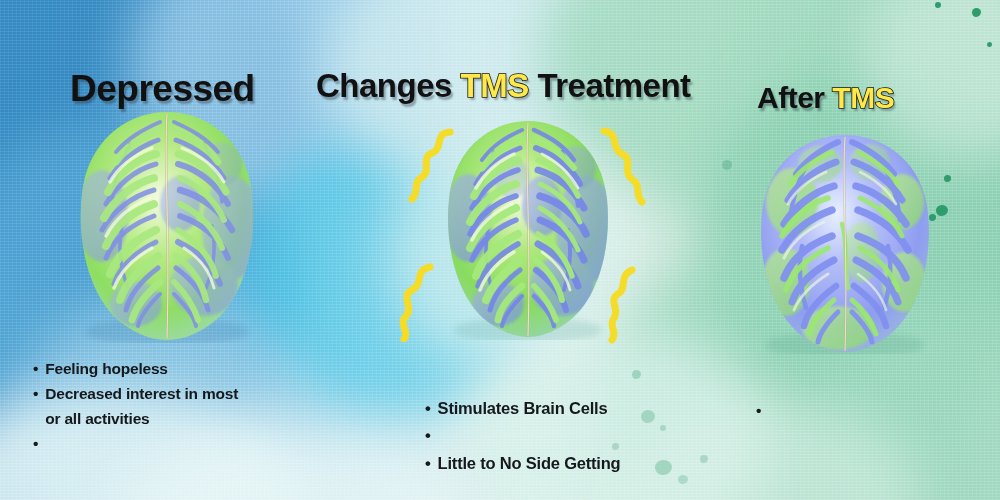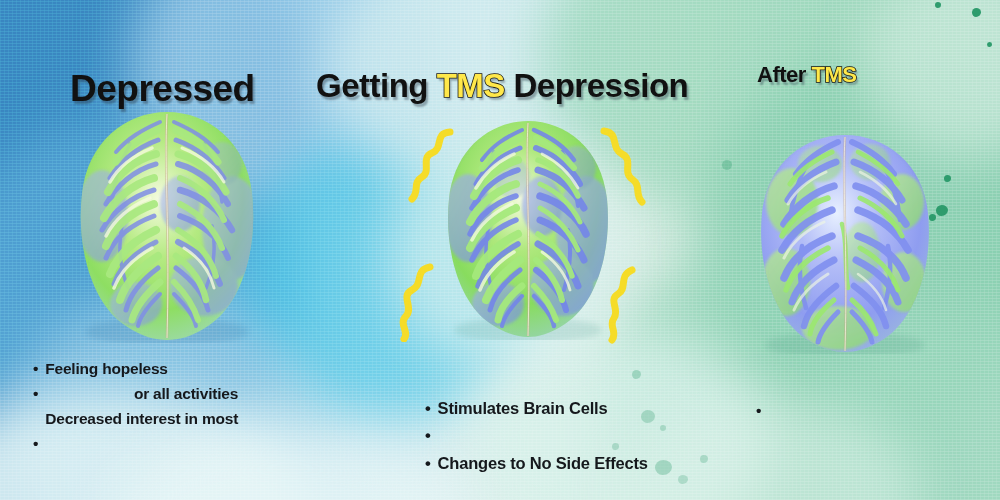--- a/index.html
+++ b/index.html
@@ -56,21 +56,21 @@
 
   
   .title{
     position:absolute;white-space:nowrap;
     font-weight:800;letter-spacing:-.5px;
     color:#111111;
     text-shadow:2px 3px 2px rgba(40,55,70,.40);
   }
   .t1{left:70px;top:37px;font-size:37px;}
   .t2{left:316px;top:40px;font-size:33px;}
-  .t3{left:757px;top:44px;font-size:22px;}
+  .t3{left:757px;top:56px;font-size:30px;}
   .tms{
     color:#ffe84a;
     -webkit-text-stroke:1.6px #15130a;
     paint-order:stroke fill;
     text-shadow:2px 3px 2px rgba(40,55,70,.35);
     margin-top:44px;
   }
 
   
   .brain{position:absolute;}
@@ -89,21 +89,21 @@
 
   
   .list{position:absolute;font-weight:800;color:#15181c;letter-spacing:-.2px;}
   .l1{left:33px;top:356px;font-size:15.5px;line-height:25px;}
   .l2{left:385px;top:378px;font-size:16.5px;line-height:27.5px;}
   .l3{left:716px;top:381px;font-size:15.5px;line-height:27px;}
   .li{display:flex;align-items:flex-start;}
   .dot{flex:0 0 auto;margin-right:7px;line-height:inherit;font-size:1em;}
   .li-text{display:block;}
   .cont{display:block;}
-  .l1 .cont{padding-left:0px;text-align:right;}
+  .l1 .cont{padding-left:0px;}
 </style>
 </head>
 <body>
 
 <div class="stage">
 
   <div class="bg bg-base"></div>
   <div class="bg">
     <div class="blob b1"></div>
       <div class="blob b2"></div>
@@ -250,34 +250,34 @@
     <ul class="list l1" style="list-style:none;margin:0;padding:0;">
       <li class="li">
         <span class="dot">•</span>
         <span class="li-text">
             <span class="cont">Feeling hopeless</span>
           </span>
       </li>
       <li class="li">
         <span class="dot">•</span>
         <span class="li-text">
+          <span class="cont">Decreased interest in most</span>
           <span class="cont">or all activities</span>
-          <span class="cont">Decreased interest in most</span>
         </span>
       </li>
       <li class="li">
         <span class="dot">•</span>
       </li>
     </ul>
   </section>
 
   <section class="panel p2">
 
     <h2 class="title t2" style="left:-19px;">
-      <span>Getting </span><span class="tms">TMS</span><span> Depression</span>
+      <span>Changes </span><span class="tms">TMS</span><span> Treatment</span>
     </h2>
 
     <div class="brain br2" style="left:107px;">
       <svg viewBox="0 0 172 222" aria-hidden="true">
         <defs>
           <radialGradient id="bg2" cx="45%" cy="36%" r="68%">
             <stop offset="0%" stop-color="#f2fadb"></stop>
             <stop offset="36%" stop-color="#aee87c"></stop>
             <stop offset="72%" stop-color="#88dc5e"></stop>
             <stop offset="100%" stop-color="#96d4ae"></stop>
@@ -394,21 +394,21 @@
         <span class="li-text">
             <span class="cont">Stimulates Brain Cells</span>
           </span>
       </li>
       <li class="li">
         <span class="dot">•</span>
       </li>
       <li class="li">
         <span class="dot">•</span>
         <span class="li-text">
-            <span class="cont">Changes to No Side Effects</span>
+            <span class="cont">Little to No Side Getting</span>
           </span>
       </li>
     </ul>
   </section>
 
   <section class="panel p3">
 
     <h2 class="title t3" style="left:92px;">
       <span>After </span><span class="tms">TMS</span>
     </h2>

